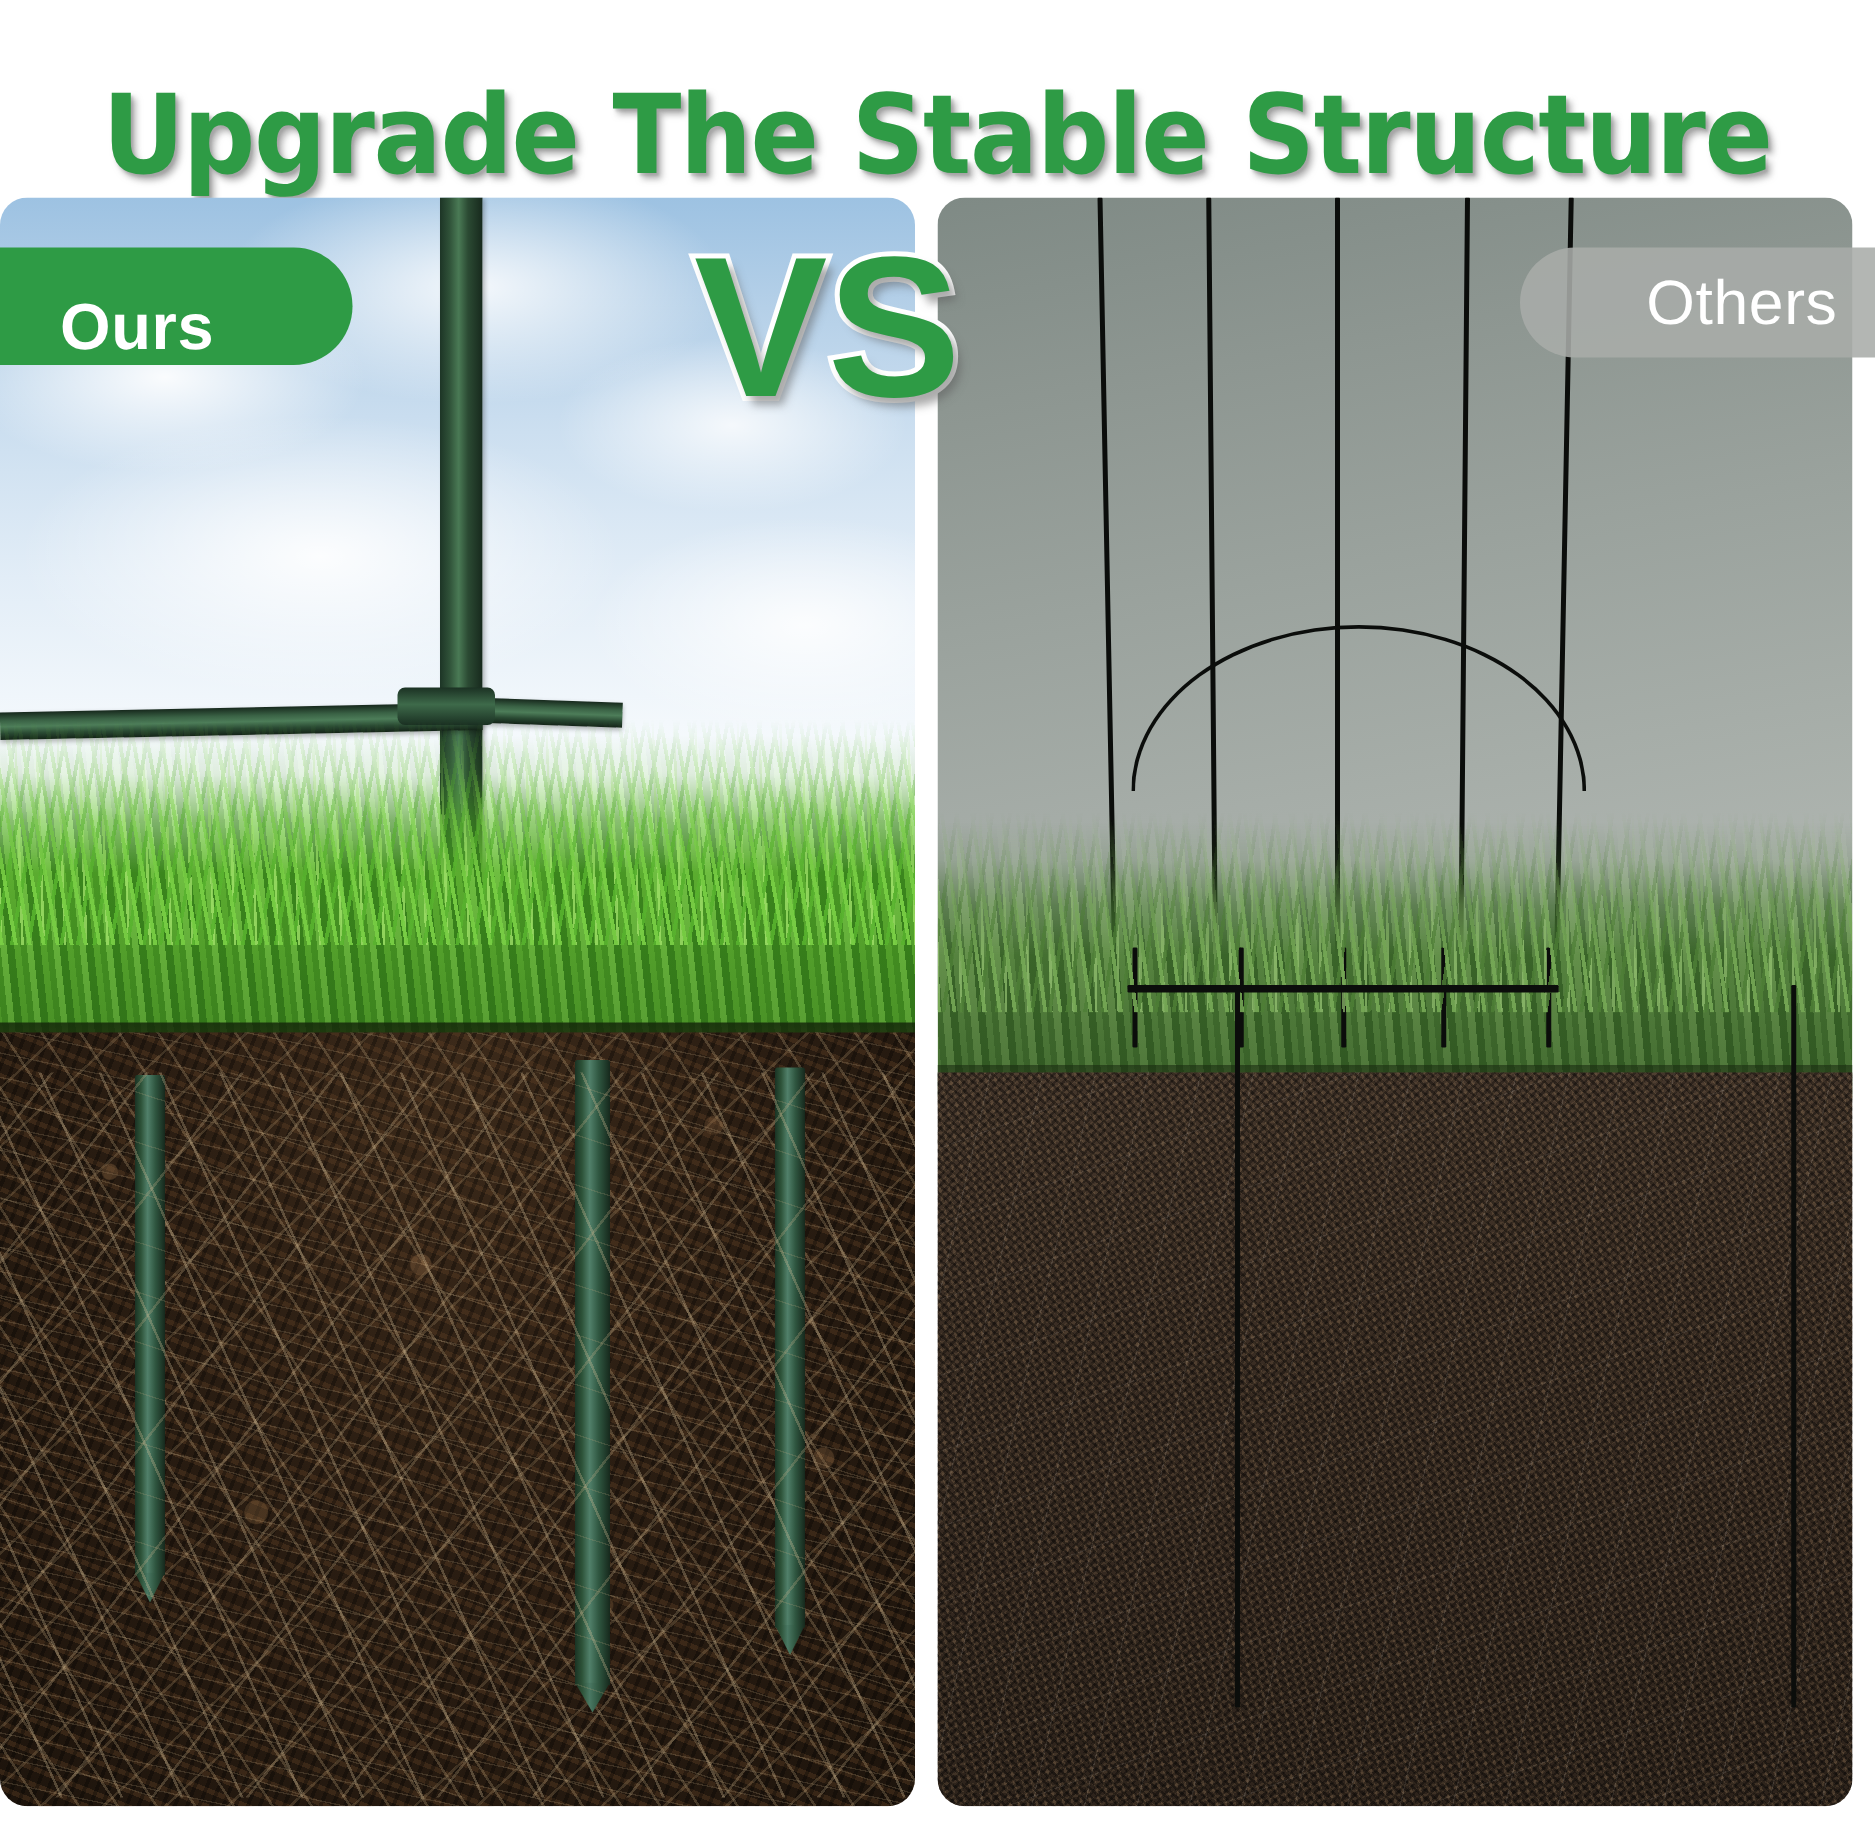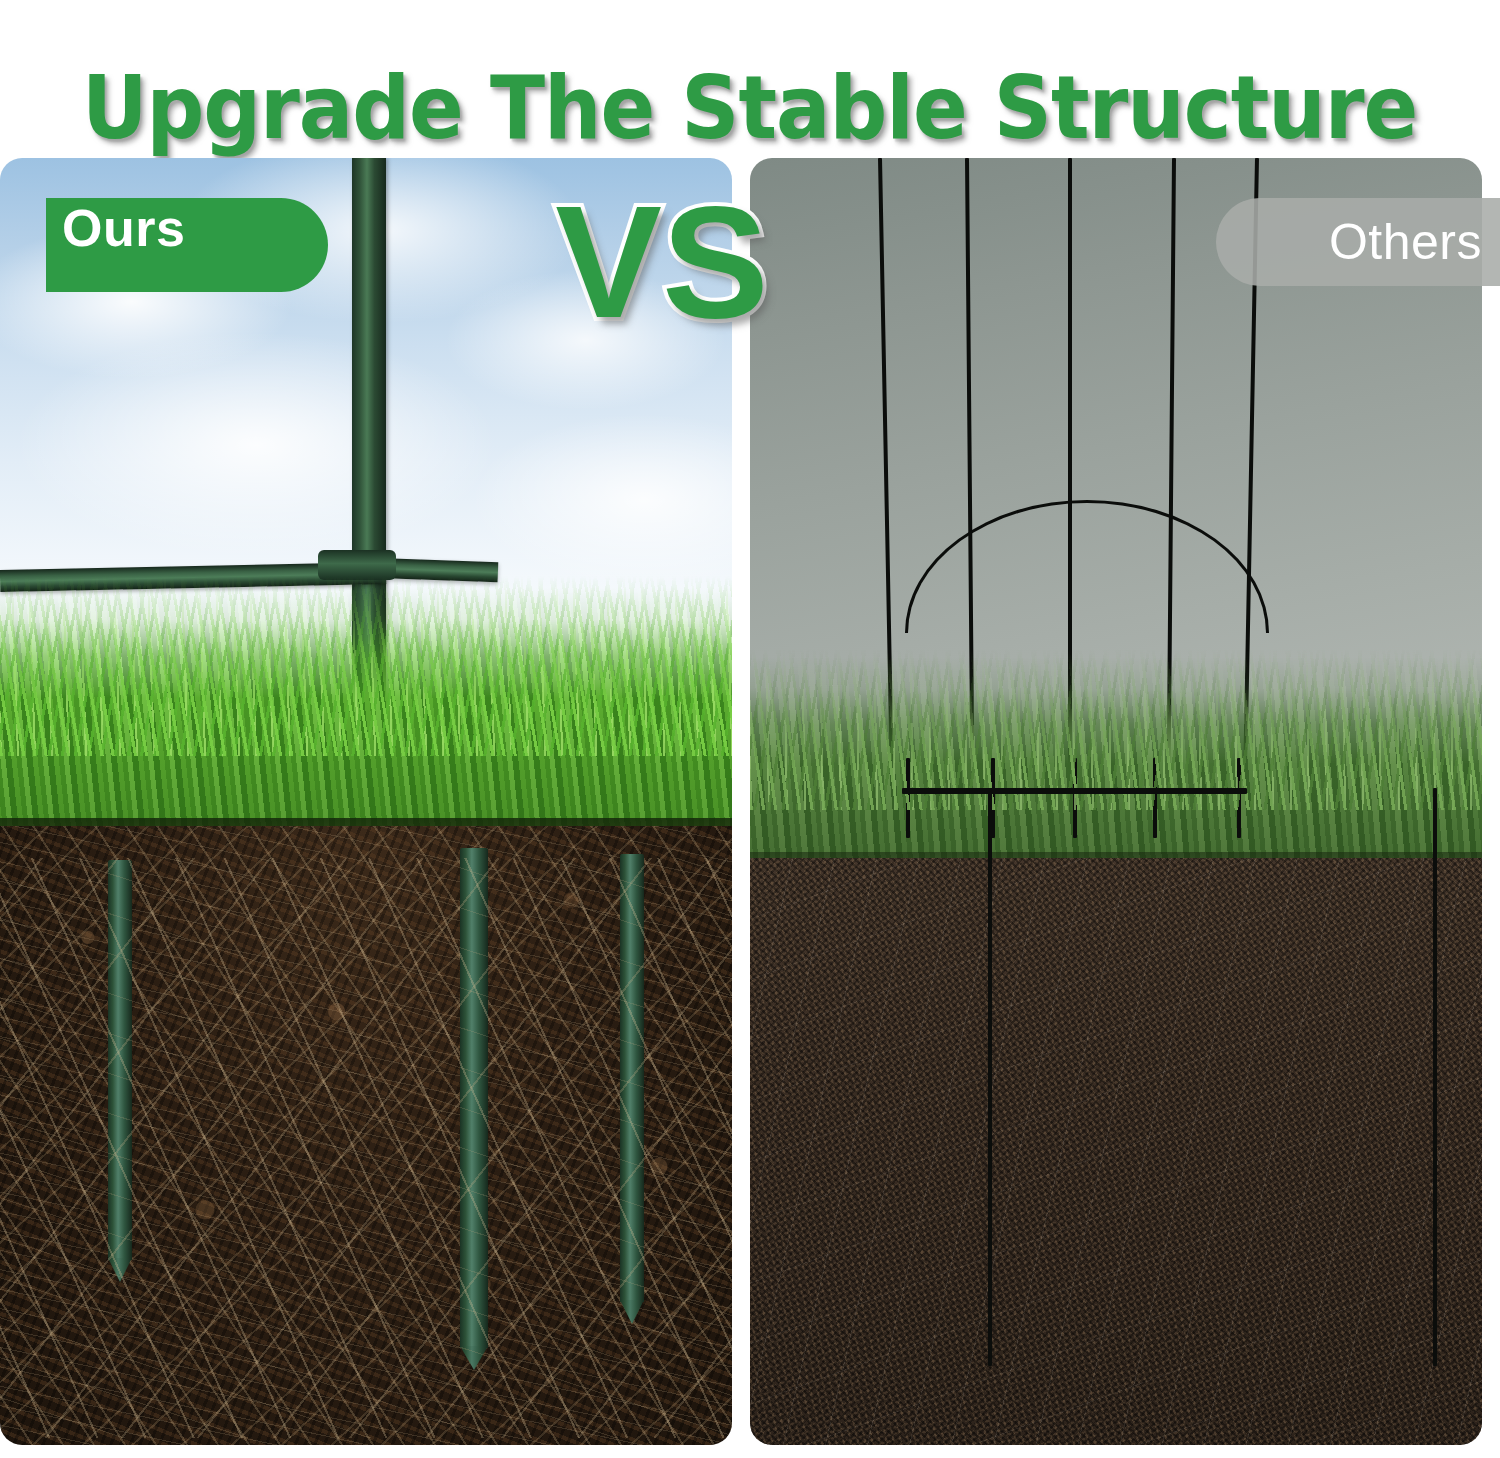--- a/index.html
+++ b/index.html
@@ -171,35 +171,34 @@
     border-radius:50% 50% 0 0 / 100% 100% 0 0;
     background:transparent;
   }
 
   
   #badge-ours{
     position:absolute;left:0;top:198px;
     height:94px;width:282px;
     background:#2E9B45;
     border-radius:0 47px 47px 0;
-    display:flex;align-items:flex-start;
-    padding-left:16px;box-sizing:border-box;
+    display:flex;align-items:flex-end;
+    padding-left:48px;box-sizing:border-box;
     z-index:8;
-    margin-left:46px;
   }
   #badge-ours span{
     color:#ffffff;font-size:52px;font-weight:bold;letter-spacing:.5px;
   }
   #badge-others{
     position:absolute;right:0;top:198px;
     height:88px;width:284px;
     background:rgba(168,172,168,.88);
     border-radius:44px 0 0 44px;
     display:flex;align-items:center;justify-content:flex-end;
-    padding-right:18px;box-sizing:border-box;
+    padding-right:30px;box-sizing:border-box;
     z-index:8;
   }
   #badge-others span{
     color:#ffffff;font-size:50px;font-weight:normal;letter-spacing:.5px;
   }
 
   
   #vs{
     position:absolute;left:0;top:182px;width:1324px;
     text-align:center;z-index:9;

